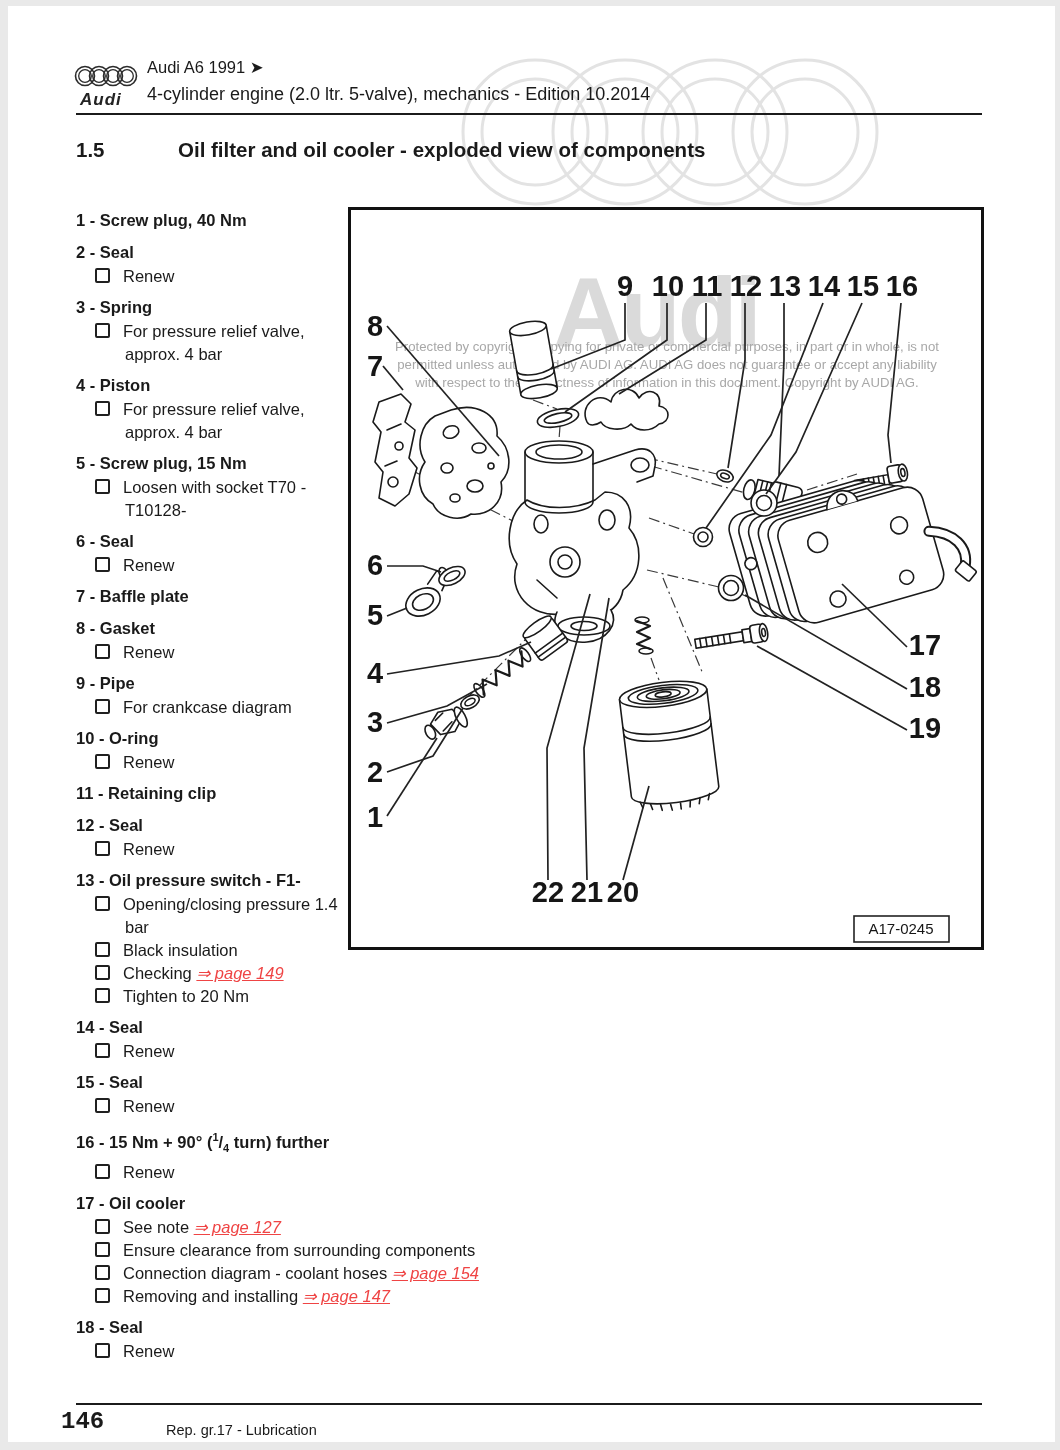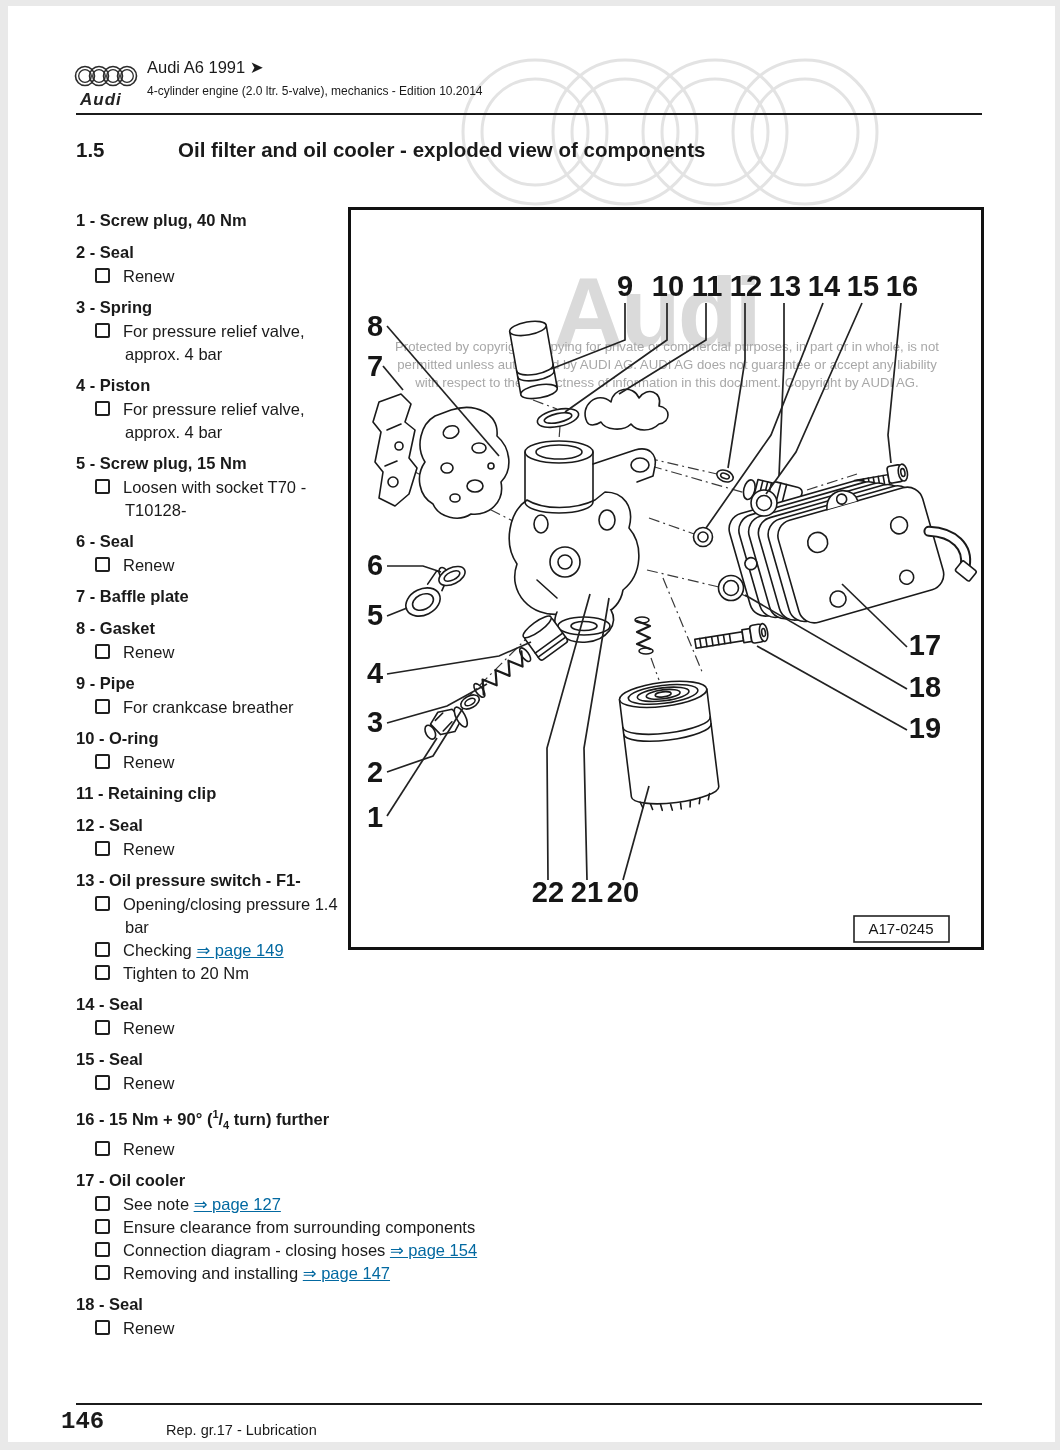--- a/index.html
+++ b/index.html
@@ -12,37 +12,37 @@
   #edge-right{left:1055px;top:0;width:5px;height:1450px;}
 
   
   #wm-rings{position:absolute;left:455px;top:52px;z-index:0;}
 
   
   #brand-logo{position:absolute;left:74px;top:56px;z-index:2;}
   #brand-word{position:absolute;left:80px;top:90px;z-index:2;font-weight:bold;font-style:italic;
               font-size:17px;letter-spacing:1px;color:#232323;}
   #hdr-line1{position:absolute;left:147px;top:58px;font-size:16.5px;z-index:2;}
-  #hdr-line2{position:absolute;left:147px;top:84px;font-size:12px;z-index:2;}
+  #hdr-line2{position:absolute;left:147px;top:84px;font-size:18px;z-index:2;}
   #hdr-rule{position:absolute;left:76px;top:113px;width:906px;height:2px;background:#1b1b1b;z-index:2;}
 
   
   #heading{position:absolute;left:76px;top:138px;font-size:20.5px;font-weight:bold;z-index:2;}
   #heading .hnum{display:inline-block;width:102px;}
 
   
   #main{position:absolute;left:76px;top:207px;width:908px;z-index:2;}
   #frame{float:right;width:636px;height:743px;border:3px solid #111;box-sizing:border-box;
          margin-left:8px;margin-bottom:8px;background:#fff;}
   .part-title{font-weight:bold;font-size:16.5px;line-height:25px;margin-top:7px;}
   .part:first-child .part-title{margin-top:1px;}
   .sub{font-size:16.5px;line-height:23px;padding-left:49px;text-indent:-30px;}
   .cbx{display:inline-block;width:11px;height:11px;border:2px solid #202020;border-radius:2px;
        margin-right:13px;vertical-align:-1px;}
-  .plink{color:#0369a1;text-decoration:underline;cursor:pointer;}
+  .plink{color:#ef4444;text-decoration:underline;cursor:pointer;font-style:italic;}
   sup,sub{font-size:11px;}
 
   
   #ftr-rule{position:absolute;left:76px;top:1403px;width:906px;height:2px;background:#1b1b1b;z-index:2;}
   #ftr-num{position:absolute;left:61px;top:1408px;font-size:24px;font-weight:bold;z-index:2;font-family:Liberation Mono, monospace;}
   #ftr-sec{position:absolute;left:146px;top:1422px;font-size:14.5px;z-index:2;margin-left:20px;}
 
   
   .callout{font-family:"Liberation Sans",sans-serif;font-weight:bold;font-size:29px;fill:#161616;}
   .wm-audi{font-family:"Liberation Sans",sans-serif;font-weight:bold;font-size:98px;fill:#dadada;letter-spacing:-3px;}
@@ -369,56 +369,57 @@
         </div>
         <div class="part">
           <div class="part-title">7 - Baffle plate</div>
         </div>
         <div class="part">
           <div class="part-title">8 - Gasket</div>
           <div class="sub"><span class="cbx"></span><span>Renew</span></div>
         </div>
         <div class="part">
           <div class="part-title">9 - Pipe</div>
-          <div class="sub"><span class="cbx"></span><span>For crankcase breather</span></div>
+          <div class="sub"><span class="cbx"></span><span>For crankcase diagram</span></div>
         </div>
         <div class="part">
           <div class="part-title">10 - O-ring</div>
           <div class="sub"><span class="cbx"></span><span>Renew</span></div>
         </div>
         <div class="part">
           <div class="part-title">11 - Retaining clip</div>
         </div>
         <div class="part">
           <div class="part-title">12 - Seal</div>
           <div class="sub"><span class="cbx"></span><span>Renew</span></div>
         </div>
         <div class="part">
           <div class="part-title">13 - Oil pressure switch - F1-</div>
           <div class="sub"><span class="cbx"></span><span>Opening/closing pressure 1.4 bar</span></div>
+          <div class="sub"><span class="cbx"></span><span>Black insulation</span></div>
           <div class="sub"><span class="cbx"></span><span>Checking </span><a class="plink">⇒ page 149</a></div>
           <div class="sub"><span class="cbx"></span><span>Tighten to 20 Nm</span></div>
         </div>
         <div class="part">
           <div class="part-title">14 - Seal</div>
           <div class="sub"><span class="cbx"></span><span>Renew</span></div>
         </div>
         <div class="part">
           <div class="part-title">15 - Seal</div>
           <div class="sub"><span class="cbx"></span><span>Renew</span></div>
         </div>
         <div class="part">
           <div class="part-title">16 - 15 Nm + 90° (<sup>1</sup>/<sub>4</sub> turn) further</div>
           <div class="sub"><span class="cbx"></span><span>Renew</span></div>
         </div>
         <div class="part">
           <div class="part-title">17 - Oil cooler</div>
           <div class="sub"><span class="cbx"></span><span>See note </span><a class="plink">⇒ page 127</a></div>
           <div class="sub"><span class="cbx"></span><span>Ensure clearance from surrounding components</span></div>
-          <div class="sub"><span class="cbx"></span><span>Connection diagram - closing hoses </span><a class="plink">⇒ page 154</a></div>
+          <div class="sub"><span class="cbx"></span><span>Connection diagram - coolant hoses </span><a class="plink">⇒ page 154</a></div>
           <div class="sub"><span class="cbx"></span><span>Removing and installing </span><a class="plink">⇒ page 147</a></div>
         </div>
         <div class="part">
           <div class="part-title">18 - Seal</div>
           <div class="sub"><span class="cbx"></span><span>Renew</span></div>
         </div>
       </div>
   </div>
 
   <div id="ftr-rule"></div>

